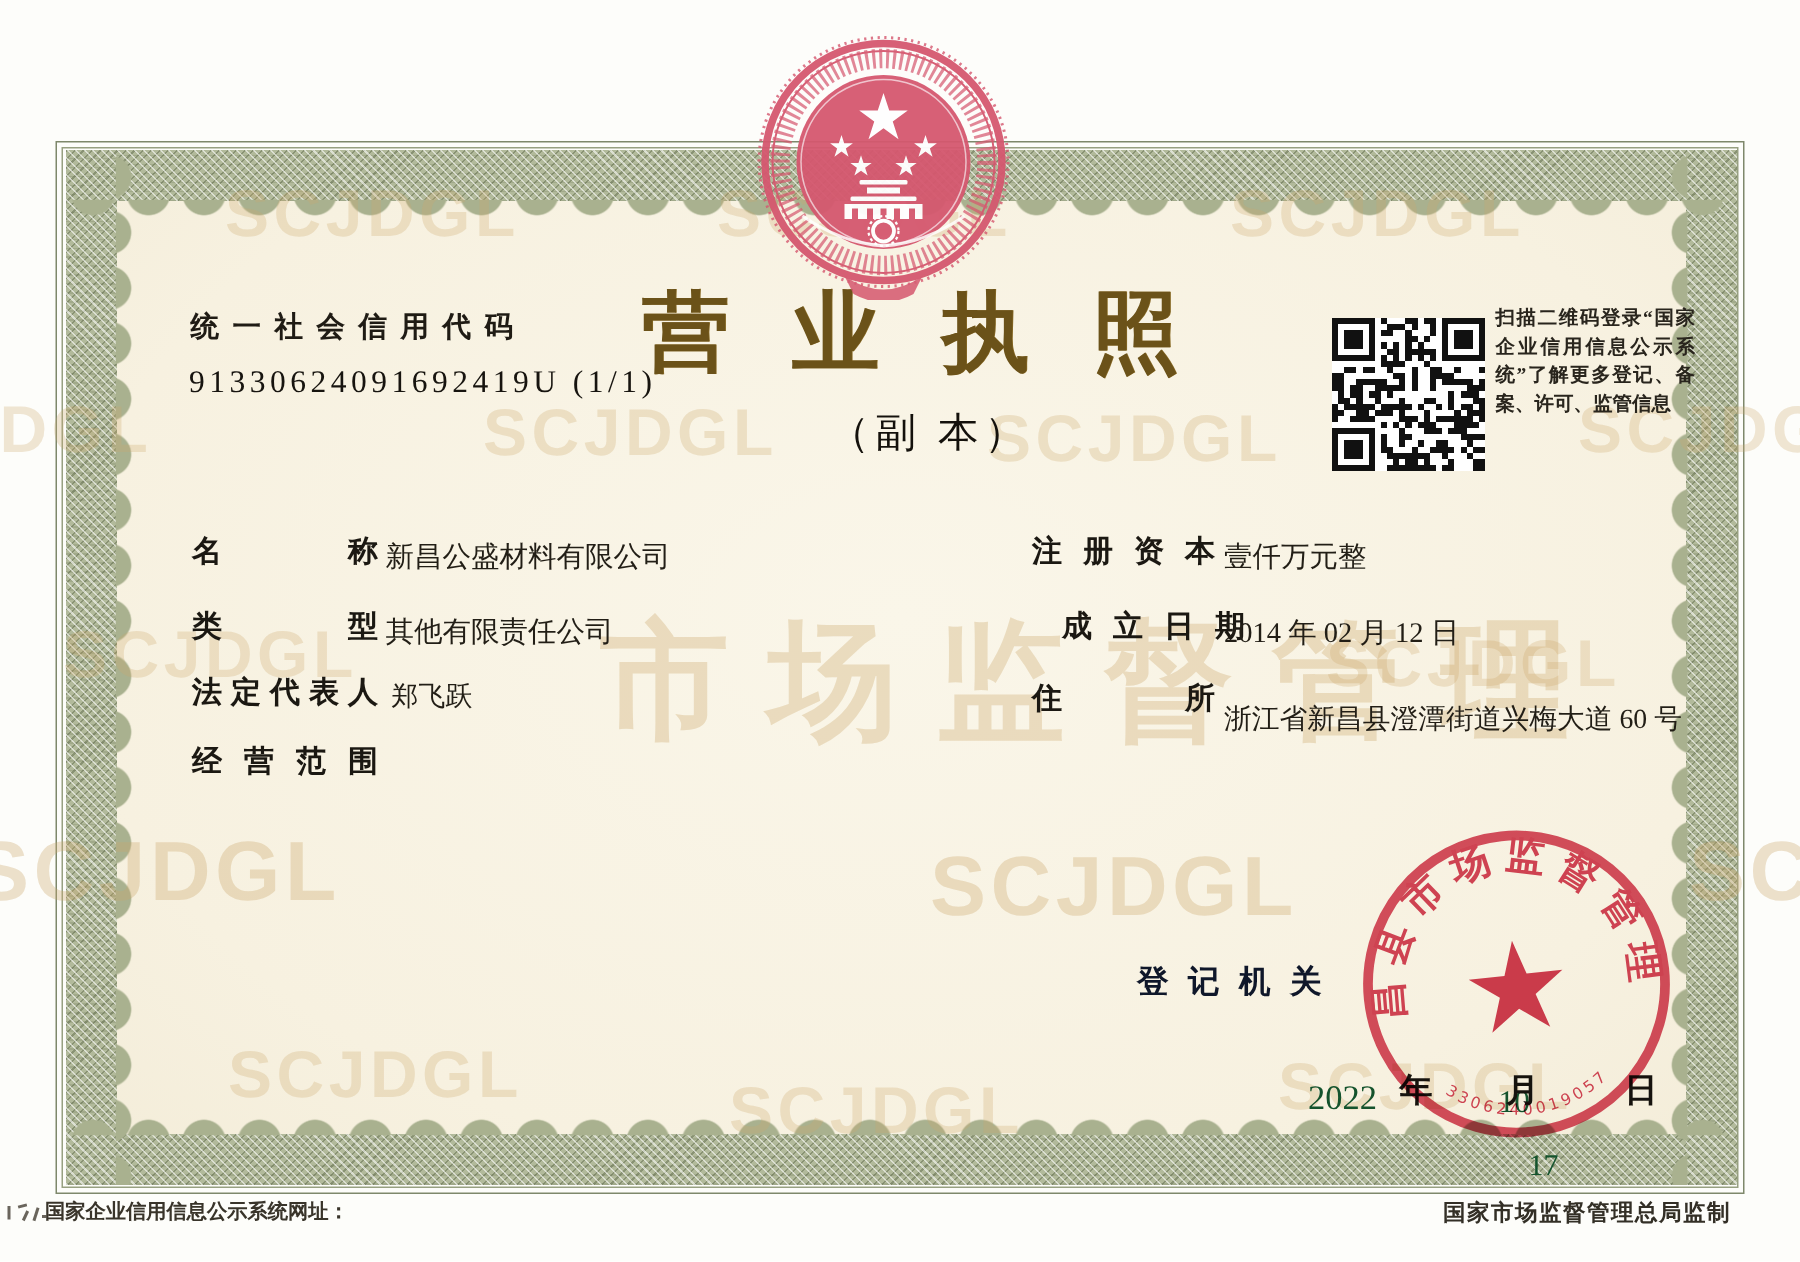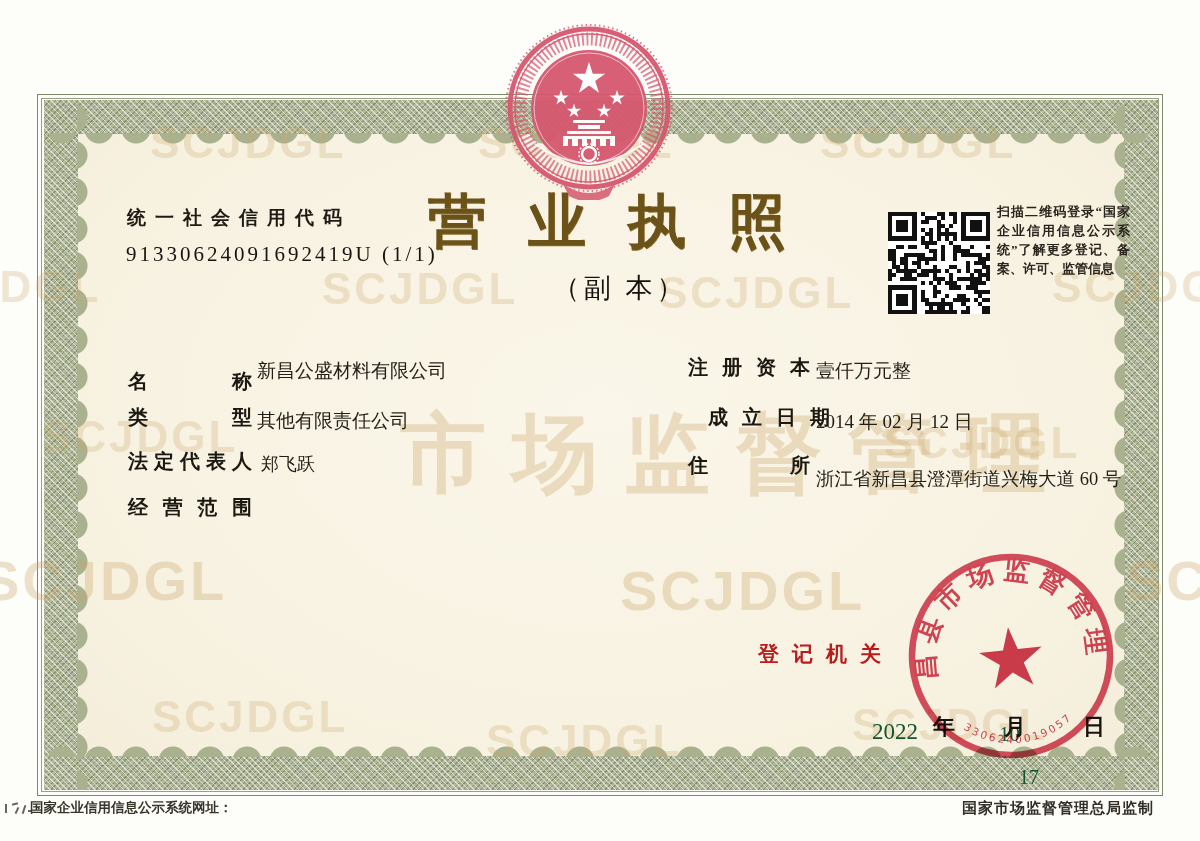--- a/index.html
+++ b/index.html
@@ -48,31 +48,31 @@
       font-weight:900;font-size:58px;letter-spacing:42px;color:#6b5219;white-space:nowrap;
       text-shadow:0.5px 0.5px 0 #8a6c28;}
   .subtitle{position:absolute;left:620px;top:270px;transform:translateX(-50%);
       font-weight:400;font-size:27px;letter-spacing:4px;color:#14110c;white-space:nowrap;}
   .qr-box{position:absolute;left:888px;top:212px;width:102px;height:102px;}
   .qr-caption{position:absolute;left:997px;top:202px;width:133px;font-size:13px;font-weight:600;
       line-height:19px;color:#29251d;text-align:justify;}
   .lbl{position:absolute;width:124px;font-family:"Liberation Sans",sans-serif;font-weight:700;
       font-size:20px;color:#1b1812;text-align:justify;text-align-last:justify;}
   .val{position:absolute;font-size:19px;color:#221e16;white-space:nowrap;}
-  .lbl-name{left:128px;top:354px;margin-top:14px;}   .val-name{left:257px;top:358px;}
+  .lbl-name{left:128px;top:354px;}   .val-name{left:257px;top:358px;}
   .lbl-type{left:128px;top:404px;}   .val-type{left:257px;top:408px;}
   .lbl-rep{left:128px;top:448px;}    .val-rep{left:261px;top:452px;font-size:18px;}
   .lbl-scope{left:128px;top:494px;}
   .val-scope{left:257px;top:496px;width:430px;font-size:17.5px;line-height:25.5px;
       color:#201c15;text-align:justify;white-space:normal;}
   .lbl-cap{left:688px;top:354px;width:122px;}  .val-cap{left:816px;top:358px;}
   .lbl-est{left:708px;top:404px;width:122px;}  .val-est{left:816px;top:409px;}
   .lbl-addr{left:688px;top:452px;width:122px;} .val-addr{left:816px;top:466px;font-size:18.5px;}
   .authority{position:absolute;left:758px;top:640px;font-family:"Liberation Sans",sans-serif;
-      font-weight:700;font-size:21px;letter-spacing:13px;color:#b91c1c;}
+      font-weight:700;font-size:21px;letter-spacing:13px;color:#0f172a;}
   .date-num{position:absolute;font-size:23px;color:#14532d;}
   .date-char{position:absolute;font-family:"Liberation Sans",sans-serif;font-weight:700;
       font-size:22px;color:#16130e;}
   .d-year{left:872px;top:719px;}  .d-yc{left:933px;top:712px;}
   .d-month{left:967px;top:722px;font-size:21px;margin-left:32px;} .d-mc{left:1004px;top:712px;}
   .d-day{left:1019px;top:726px;font-size:20px;margin-top:40px;}  .d-dc{left:1083px;top:712px;}
   
   .seal{position:absolute;left:901px;top:546px;width:220px;height:220px;z-index:5;
         transform:rotate(-6deg);mix-blend-mode:multiply;opacity:.93;}
   .emblem{position:absolute;left:503px;top:22px;width:172px;height:178px;z-index:6;opacity:.95;}

